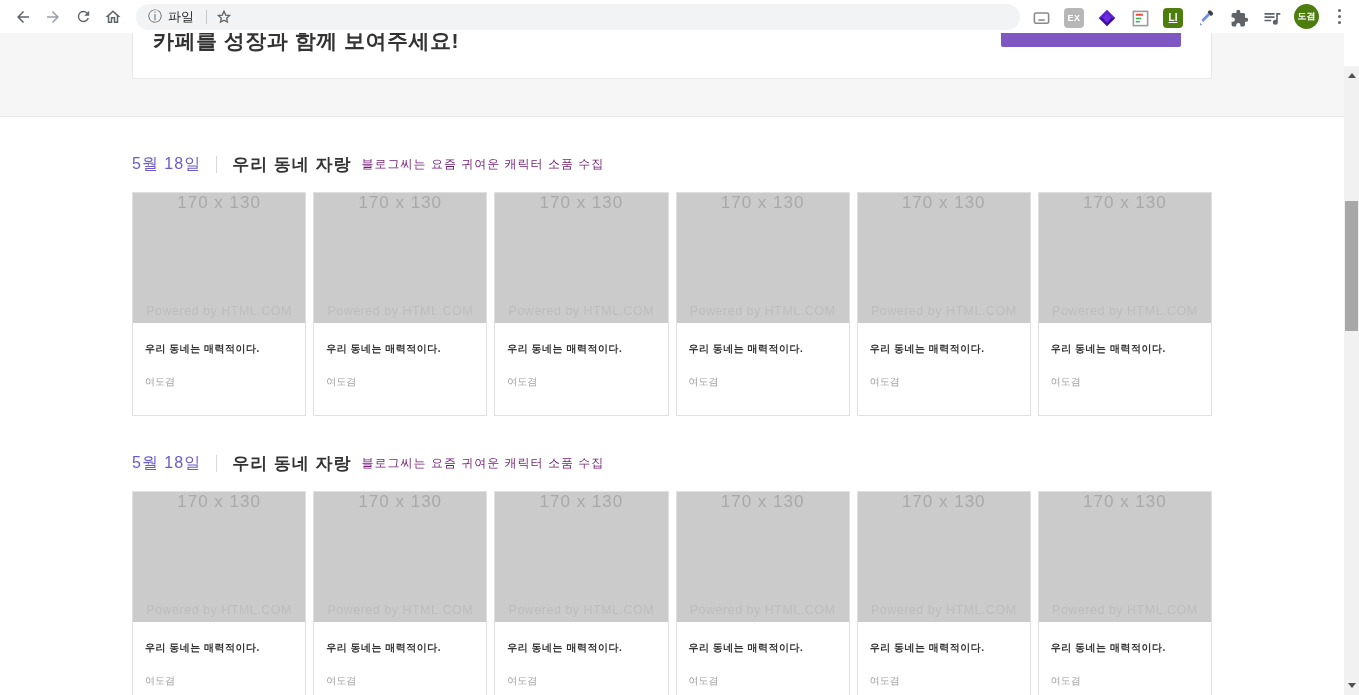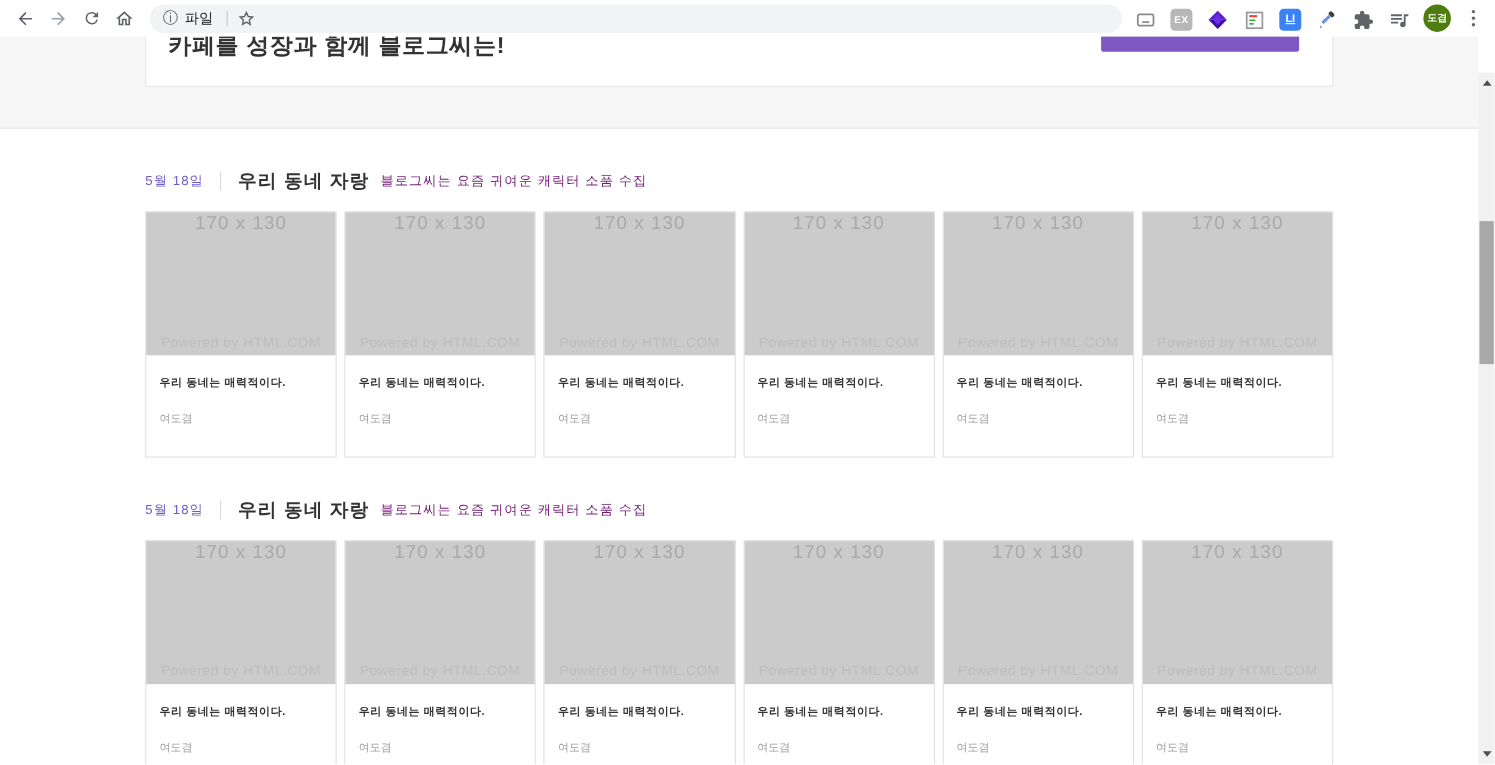--- a/index.html
+++ b/index.html
@@ -18,42 +18,42 @@
   .omnibox .scheme { color:#202124; font-size:13px; margin:0 4px 0 6px; white-space:nowrap; }
   .omnibox .sep { width:1px; height:14px; background:#c6c8ca; margin:0 8px; }
   .omnibox .url { color:#202124; font-size:13.5px; white-space:nowrap; overflow:hidden;
     flex:1 1 auto; letter-spacing:0.1px; }
   .info-glyph { color:#5f6368; font-size:14px; }
   .ext-area { display:flex; align-items:center; gap:11px; flex:0 0 auto; padding-right:4px; }
   .ext-btn { width:22px; height:22px; display:flex; align-items:flex-end; justify-content:center; cursor:pointer; }
   .badge { width:20px; height:20px; border-radius:4px; display:flex; align-items:center; justify-content:center;
     font-weight:bold; color:#fff; }
   .badge.ex { background:#b7b7b7; font-size:9px; letter-spacing:0.5px; }
-  .badge.li { background:#3b82f6; font-size:10px; text-decoration:underline; }
+  .badge.li { background:#4d7c0f; font-size:10px; text-decoration:underline; }
   .avatar { width:25px; height:25px; border-radius:50%; background:#4d7c0f; color:#fff;
     font-size:9px; font-weight:bold; display:flex; align-items:center; justify-content:center;
     letter-spacing:0; cursor:pointer; }
   .kebab { display:flex; flex-direction:column; gap:3px; padding:4px 8px; cursor:pointer; }
   .kebab i { width:3px; height:3px; border-radius:50%; background:#5f6368; display:block; }
 
   
   .page { position:relative; width:1359px; height:662px; background:#fff; overflow:hidden; }
   .page-inner { margin-right:15px; } 
 
   .band { height:84px; background:#f6f6f6; border-bottom:1px solid #e6e6e6; overflow:hidden; }
   .promo-box { position:relative; width:1080px; margin:0 auto; top:-24px; height:70px;
     background:#fff; border:1px solid #e7e7e7; padding:17px 20px 0 20px; }
   .promo-msg { font-size:21px; font-weight:bold; color:#333; letter-spacing:0.5px; white-space:nowrap; }
   .promo-btn { position:absolute; top:1px; right:30px; width:180px; height:36px;
     background:#7e57c2; border:none; border-radius:2px; cursor:pointer; }
 
   .content { width:1080px; margin:0 auto; }
   .section { margin-top:36px; }
   .section-head { display:flex; align-items:center; white-space:nowrap; }
-  .sec-date { color:#6a5bc8; font-size:12px; letter-spacing:1px; }
+  .sec-date { color:#6a5bc8; font-size:16px; letter-spacing:1px; }
   .sec-div { width:1px; height:17px; background:#d9d9d9; margin:0 15px; }
   .sec-title { color:#333; font-size:17px; font-weight:bold; letter-spacing:1px; }
   .sec-sub { color:#701a75; font-size:12px; margin-left:10px; letter-spacing:1px; }
 
   .card-grid { margin-top:16px; display:grid; grid-template-columns:repeat(6,1fr); gap:7px; }
   .card { background:#fff; border:1px solid #e0e0e0; cursor:pointer; }
   .thumb { position:relative; height:130px; background:#cbcbcb; display:flex;
     align-items:flex-start; justify-content:center; }
   .thumb .dims { color:#a9a9a9; font-size:17px; letter-spacing:1px; }
   .thumb .mark { position:absolute; left:0; right:0; bottom:5px; text-align:center;
@@ -172,21 +172,21 @@
           <i></i>
       </div>
     </div>
   </div>
 
   <div class="page">
     <div class="page-inner">
 
       <div class="band">
         <div class="promo-box">
-          <div class="promo-msg">카페를 성장과 함께 블로그씨는!</div>
+          <div class="promo-msg">카페를 성장과 함께 보여주세요!</div>
           <button class="promo-btn"></button>
         </div>
       </div>
 
       <div class="content">
   <div class="section">
     <div class="section-head">
       <span class="sec-date">5월 18일</span>
       <span class="sec-div"></span>
       <span class="sec-title">우리 동네 자랑</span>

